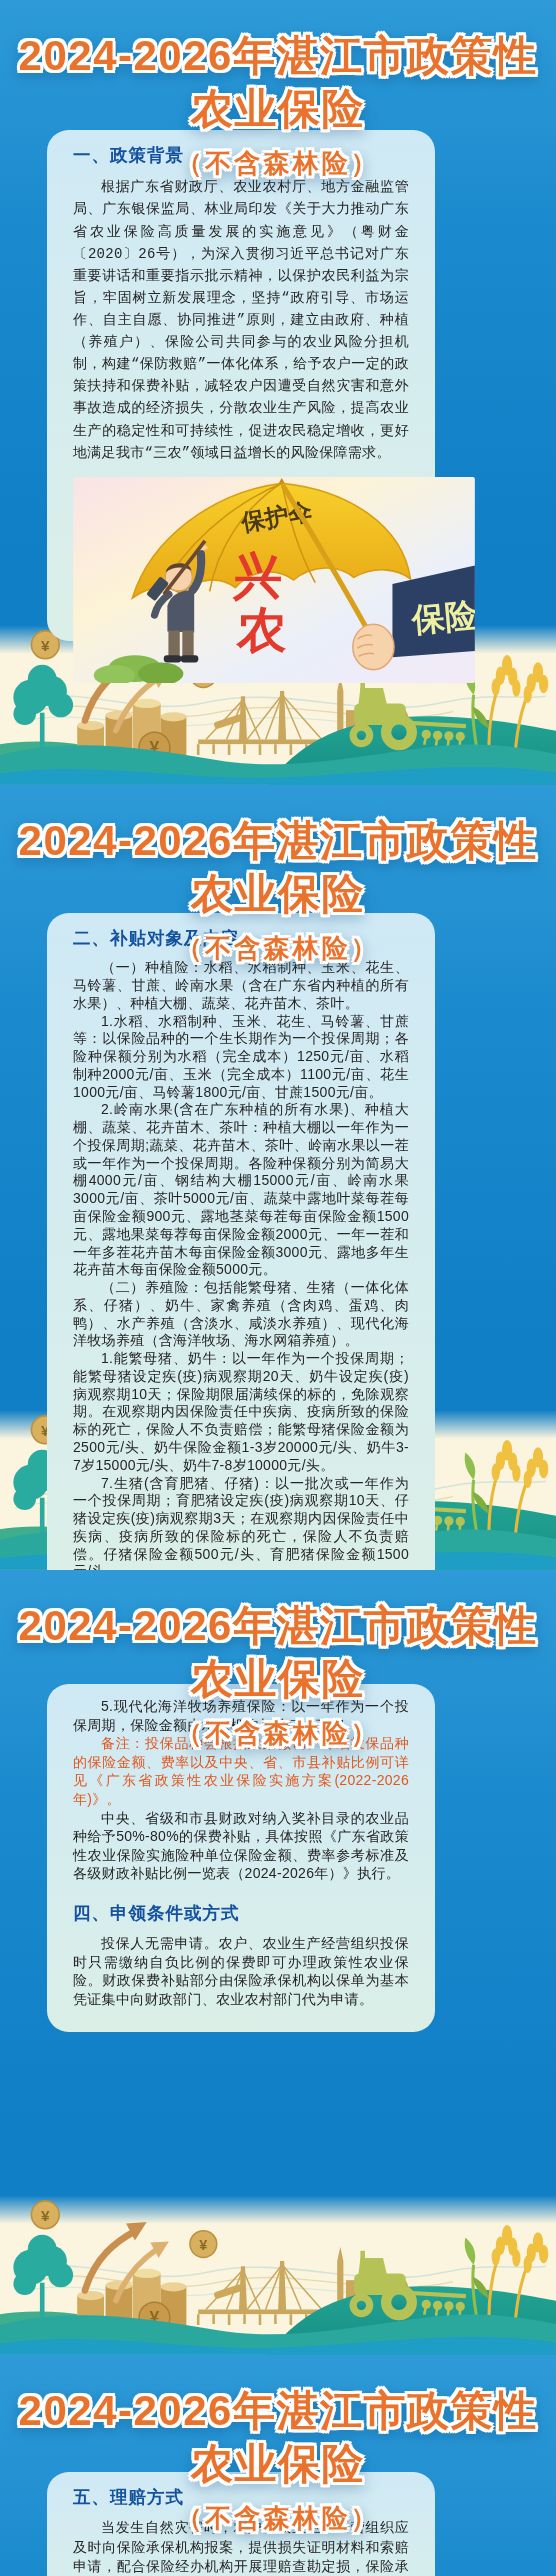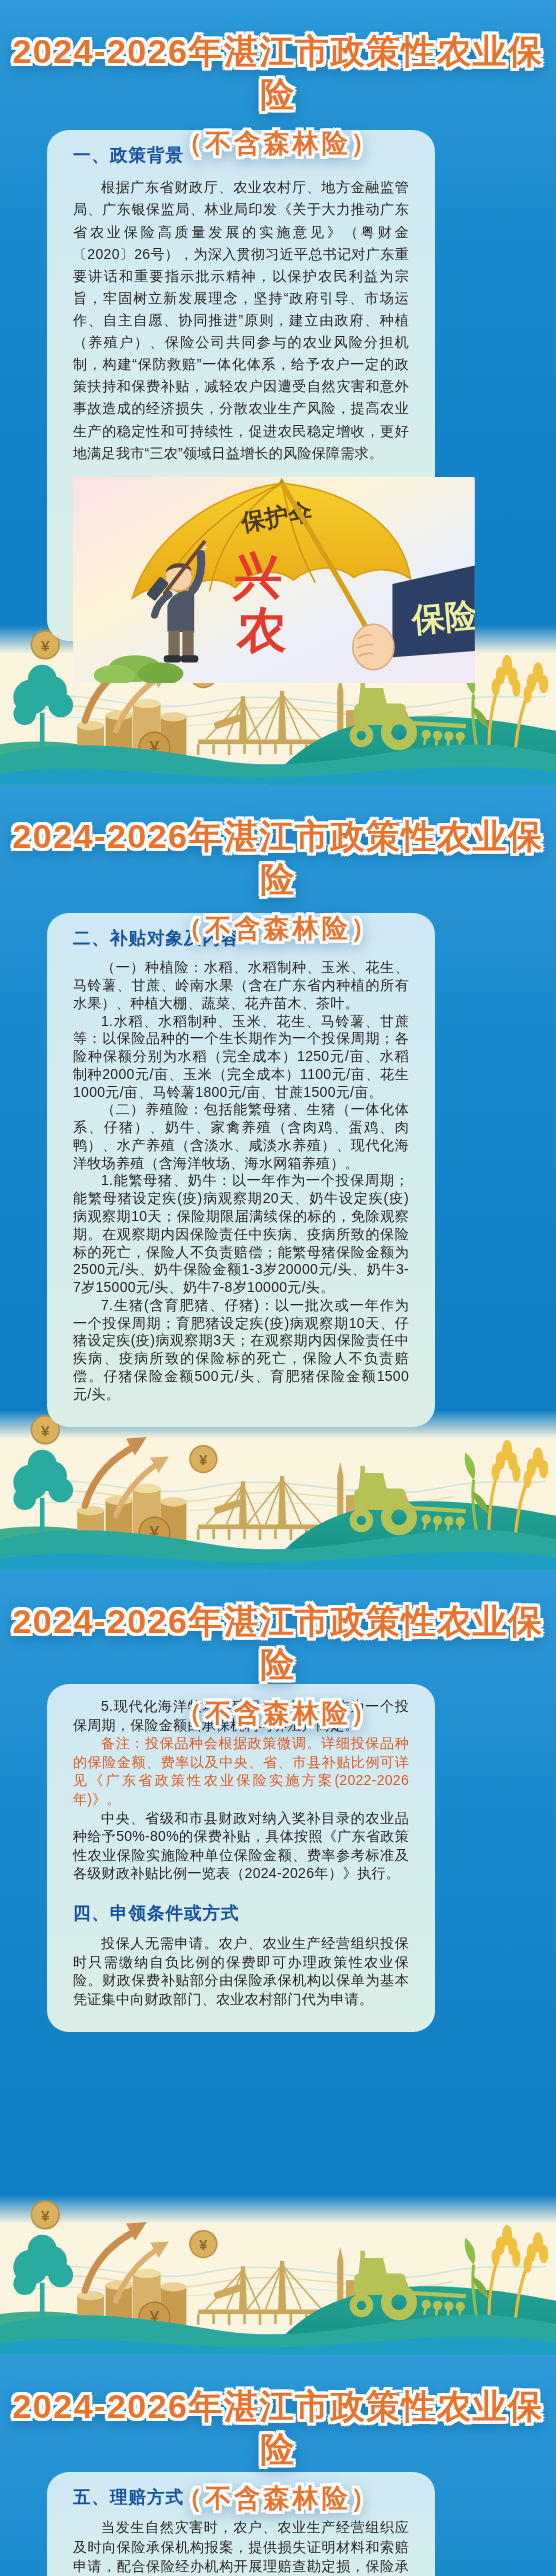--- a/index.html
+++ b/index.html
@@ -3,34 +3,34 @@
 <meta charset="utf-8">
 <style>
   html,body{margin:0;padding:0;background:#fff;}
   body{width:556px;font-family:"Liberation Sans", sans-serif;-webkit-font-smoothing:antialiased;}
   .page{position:relative;width:556px;height:785px;overflow:hidden;
         background:linear-gradient(180deg,#2e9bd8 0%,#1a89cd 30%,#117fc6 70%,#117fc6 100%);}
   .page:last-child{height:784px;}
   
   .page-head{position:absolute;top:30px;left:0;right:0;text-align:center;z-index:3;
              filter:drop-shadow(0 4.1px 6.2px rgba(0,60,120,.28));}
-  .hd-title{font-size:34px;font-weight:800;color:#e9722d;letter-spacing:1.5px;line-height:1.25;
+  .hd-title{font-size:42px;font-weight:800;color:#e9722d;letter-spacing:1.5px;line-height:1.25;
             text-shadow:-2.6px -2.6px 0 #fff,2.6px -2.6px 0 #fff,-2.6px 2.6px 0 #fff,2.6px 2.6px 0 #fff,
                         -3.1px 0 0 #fff,3.1px 0 0 #fff,0 -3.1px 0 #fff,0 3.1px 0 #fff;}
   .hd-sub{font-size:26px;font-weight:800;color:#e9722d;letter-spacing:3.1px;margin-top:11.3px;
           text-shadow:-2.6px -2.6px 0 #fff,2.6px -2.6px 0 #fff,-2.6px 2.6px 0 #fff,2.6px 2.6px 0 #fff,
                       -3.1px 0 0 #fff,3.1px 0 0 #fff,0 -3.1px 0 #fff,0 3.1px 0 #fff;}
   
   .card{position:absolute;left:47px;width:388px;box-sizing:border-box;padding:13px 26px 24px 26px;
         background:linear-gradient(180deg,#cfe9f5 0%,#d6edee 55%,#dbefe7 100%);
         border-radius:21.6px;z-index:2;}
   .sec-title{font-size:17.5px;font-weight:800;color:#14519f;letter-spacing:1px;margin:0 0 9.3px 0;}
   .sec-title.mt{margin-top:17.5px;}
   .card p{margin:0;font-size:14px;color:#252525;text-indent:2em;text-align:justify;letter-spacing:0.3px;}
-  .lh-xl p{line-height:1.58;}
+  .lh-xl p{line-height:1.58;font-family:Liberation Mono, monospace;}
   .lh-sm p{line-height:1.27;}
   .lh-md p{line-height:1.33;}
   .lh-lg p{line-height:1.39;}
   p.note{color:#e2571e;}
   
   .illus-wrap{margin:13.4px auto 0 auto;width:402px;height:206px;border-radius:2.1px;overflow:hidden;}
   .footer-slot{position:absolute;left:0;bottom:0;width:556px;height:160px;z-index:1;}
 </style>
 </head>
 <body>
@@ -215,20 +215,21 @@
 
 <div class="page">
   <div class="page-head">
     <div class="hd-title">2024-2026年湛江市政策性农业保险</div>
     <div class="hd-sub">（不含森林险）</div>
   </div>
   <div class="card lh-sm" style="top:128px;">
     <h2 class="sec-title">二、补贴对象及内容</h2>
     <p>（一）种植险：水稻、水稻制种、玉米、花生、马铃薯、甘蔗、岭南水果（含在广东省内种植的所有水果）、种植大棚、蔬菜、花卉苗木、茶叶。</p>
     <p>1.水稻、水稻制种、玉米、花生、马铃薯、甘蔗等：以保险品种的一个生长期作为一个投保周期；各险种保额分别为水稻（完全成本）1250元/亩、水稻制种2000元/亩、玉米（完全成本）1100元/亩、花生1000元/亩、马铃薯1800元/亩、甘蔗1500元/亩。</p>
+    <p>2.岭南水果(含在广东种植的所有水果)、种植大棚、蔬菜、花卉苗木、茶叶：种植大棚以一年作为一个投保周期;蔬菜、花卉苗木、茶叶、岭南水果以一茬或一年作为一个投保周期。各险种保额分别为简易大棚4000元/亩、钢结构大棚15000元/亩、岭南水果3000元/亩、茶叶5000元/亩、蔬菜中露地叶菜每茬每亩保险金额900元、露地茎菜每茬每亩保险金额1500元、露地果菜每荐每亩保险金额2000元、一年一茬和一年多茬花卉苗木每亩保险金额3000元、露地多年生花卉苗木每亩保险金额5000元。</p>
     <p>（二）养殖险：包括能繁母猪、生猪（一体化体系、仔猪）、奶牛、家禽养殖（含肉鸡、蛋鸡、肉鸭）、水产养殖（含淡水、咸淡水养殖）、现代化海洋牧场养殖（含海洋牧场、海水网箱养殖）。</p>
     <p>1.能繁母猪、奶牛：以一年作为一个投保周期；能繁母猪设定疾(疫)病观察期20天、奶牛设定疾(疫)病观察期10天；保险期限届满续保的标的，免除观察期。在观察期内因保险责任中疾病、疫病所致的保险标的死亡，保险人不负责赔偿；能繁母猪保险金额为2500元/头、奶牛保险金额1-3岁20000元/头、奶牛3-7岁15000元/头、奶牛7-8岁10000元/头。</p>
     <p>7.生猪(含育肥猪、仔猪)：以一批次或一年作为一个投保周期；育肥猪设定疾(疫)病观察期10天、仔猪设定疾(疫)病观察期3天；在观察期内因保险责任中疾病、疫病所致的保险标的死亡，保险人不负责赔偿。仔猪保险金额500元/头、育肥猪保险金额1500元/头。</p>
   </div>
   <div class="footer-slot">
   <svg width="556" height="160" viewBox="0 0 1080 310" xmlns="http://www.w3.org/2000/svg">
     <defs>
       <linearGradient id="fgHill" x1="0" y1="0" x2="0" y2="1">
         <stop offset="0" stop-color="#23a392"></stop>
             <stop offset="1" stop-color="#158f85"></stop>

